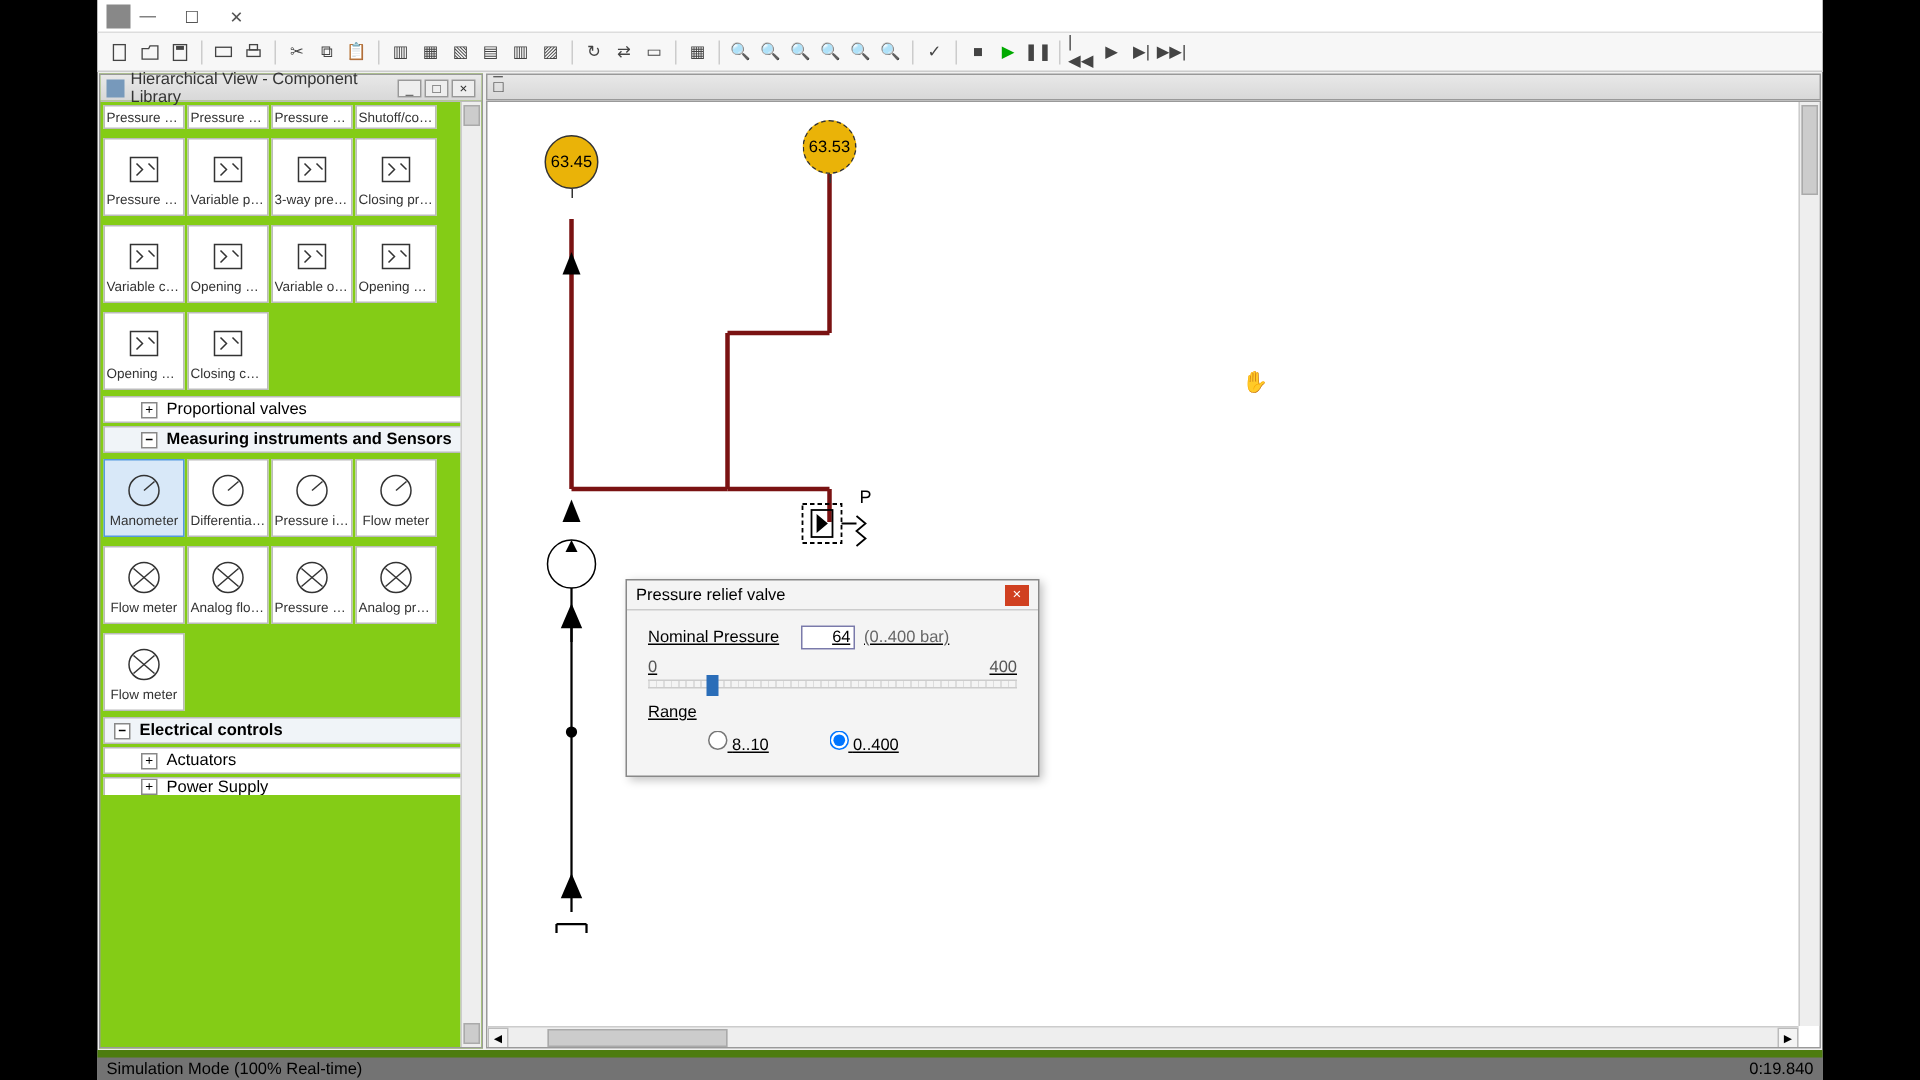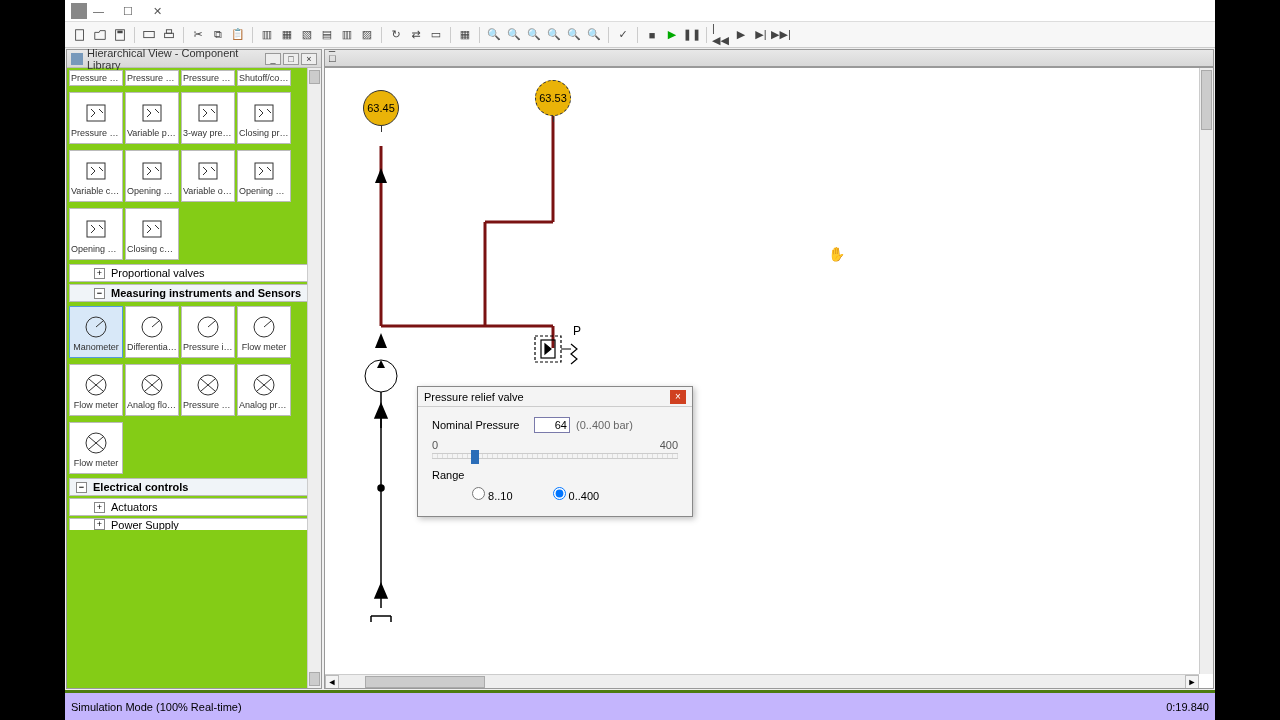--- a/index.html
+++ b/index.html
@@ -43,31 +43,31 @@
 .canvas-header .ph-title { flex: 1; white-space: nowrap; overflow: hidden; }
 .canvas { flex: 1; background: #fff; border: 1px solid #999; position: relative; overflow: hidden; }
 .canvas svg.pipes { position: absolute; left: 0; top: 0; }
 .gauge { position: absolute; width: 36px; height: 42px; }
 .gauge .ring { width: 36px; height: 36px; border: 1px solid #333; border-radius: 50%; display: flex; align-items: center; justify-content: center; font-size: 11px; background: #eab308; }
 .gauge .stem { width: 1px; height: 6px; background: #333; margin: 0 auto; }
 .dialog { position: absolute; width: 276px; background: #f4f4f4; border: 1px solid #888; box-shadow: 2px 2px 6px rgba(0,0,0,0.25); }
 .dlg-title { height: 20px; display: flex; align-items: center; padding: 0 6px; border-bottom: 1px solid #ccc; }
 .dlg-title span { flex: 1; }
 .dlg-close { width: 16px; height: 14px; background: #d04020; color: #fff; font-size: 10px; text-align: center; line-height: 14px; cursor: pointer; }
-.dlg-body { padding: 10px 14px 14px 14px; }
+.dlg-body { padding: 10px 14px 14px 14px; text-decoration: underline; }
 .dlg-row { display: flex; align-items: center; gap: 6px; margin-bottom: 4px; }
 .dlg-row label { width: 96px; }
 .dlg-row input[type=text] { width: 36px; text-align: right; border: 1px solid #7a7aaa; padding: 1px 2px; font-size: 11px; }
 .dlg-hint { color: #666; }
 .slider-row { margin: 6px 0 10px 0; }
 .slider-labels { display: flex; justify-content: space-between; font-size: 10px; color: #555; margin-bottom: 2px; }
 .slider-track { height: 6px; background: repeating-linear-gradient(90deg,#ddd,#ddd 1px,#f4f4f4 1px,#f4f4f4 5px); position: relative; border-top: 1px solid #ccc; border-bottom: 1px solid #ccc; }
 .slider-thumb { position: absolute; top: -4px; width: 8px; height: 14px; background: #2a6db8; }
 .radio-row { display: flex; gap: 40px; margin-left: 40px; }
-.statusbar { height: 30px; background: #c4b5fd; border-top: 3px solid #4d7c0f; display: flex; align-items: center; padding: 0 6px; font-size: 11px; }
+.statusbar { height: 20px; background: #737373; border-top: 5px solid #4d7c0f; display: flex; align-items: center; padding: 0 6px; font-size: 11px; }
 .statusbar .st-left { flex: 1; }
 .hscroll { height: 14px; background: #eee; border-top: 1px solid #ccc; position: relative; }
 .hscroll .hbtn { position: absolute; top: 0; width: 14px; height: 14px; border: 1px solid #bbb; background: #f4f4f4; font-size: 9px; text-align: center; line-height: 12px; }
 .hscroll .hthumb { position: absolute; top: 1px; height: 12px; background: #ccc; border: 1px solid #aaa; }
 .vscroll { position: absolute; right: 0; top: 0; bottom: 14px; width: 14px; background: #eee; border-left: 1px solid #ccc; }
 .vscroll .vthumb { position: absolute; left: 1px; right: 1px; background: #ccc; border: 1px solid #aaa; }
 .cursor-hand { position: absolute; font-size: 14px; color: #333; }
 </style>
 </head>
 <body>

